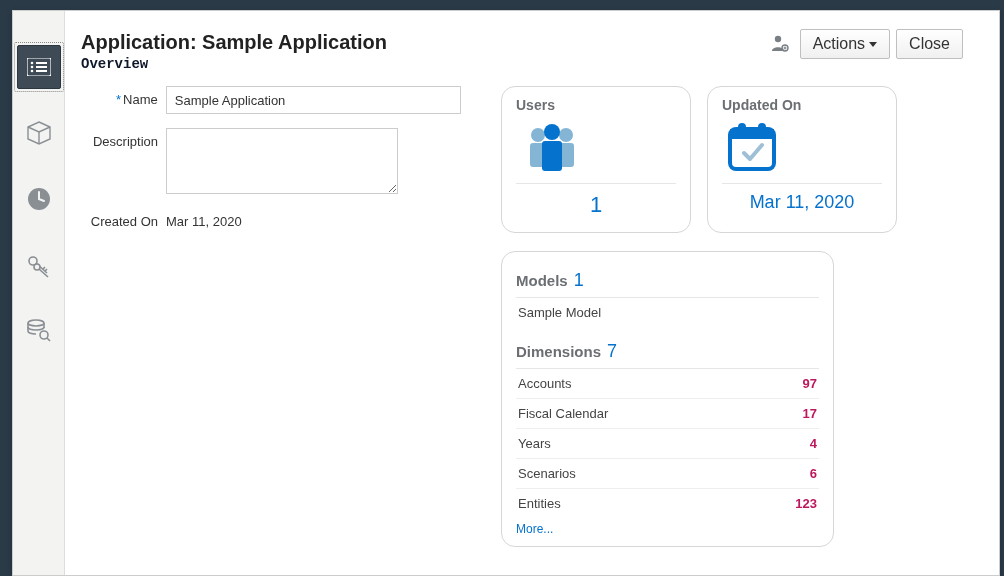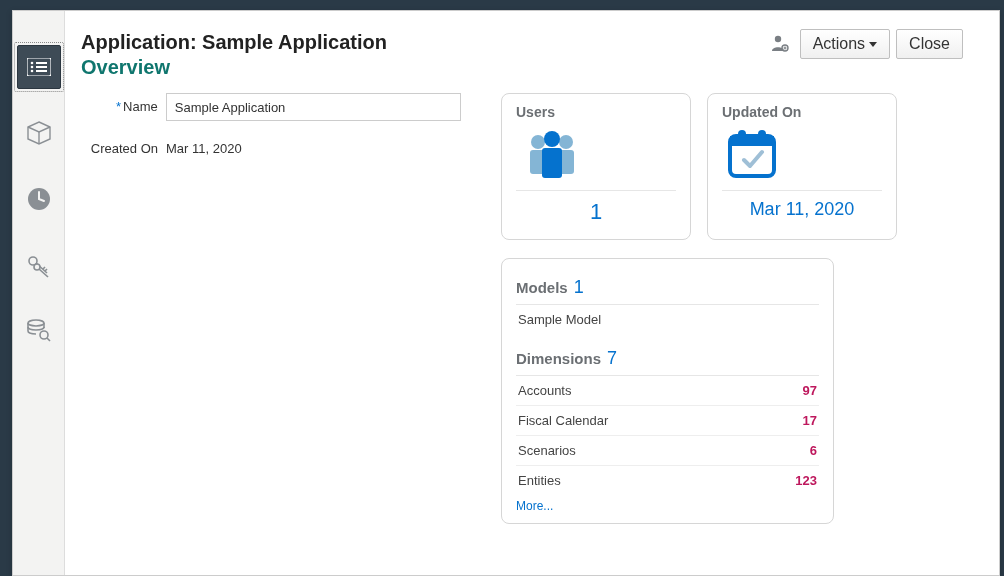--- a/index.html
+++ b/index.html
@@ -70,24 +70,25 @@
     align-items: flex-start;
   }
   .title-block { }
   h1.app-title {
     margin: 8px 0 2px 0;
     font-size: 20px;
     font-weight: 700;
     color: #222;
   }
   .subtitle {
-    font-size: 20px;
+    font-size: 14px;
     font-weight: 600;
-    color: #0f766e;
+    color: #0f172a;
     margin-bottom: 14px;
+    font-family: Liberation Mono, monospace;
   }
   .header-actions {
     display:flex;
     align-items:center;
     gap:6px;
     margin-top:6px;
   }
   .icon-btn {
     width:28px;height:28px;
     display:flex;align-items:center;justify-content:center;
@@ -144,21 +145,21 @@
     border:1px solid #ccc;
     padding:4px 8px;
     font-size:13px;
     resize:both;
   }
   .static-val { padding-top:6px; }
 
   .cards-row { display:flex; gap:16px; }
   .card {
     border:1px solid #d6d6d6;
-    border-radius:8px;
+    border-radius:14px;
     padding:10px 14px 14px 14px;
     background:#fff;
   }
   .card-small { width:190px; }
   .card-title {
     color:#6b6f73;
     font-weight:700;
     font-size:14px;
     margin-bottom:6px;
   }
@@ -296,20 +297,24 @@
           <span>Close</span>
         </button>
       </div>
     </div>
 
     <div class="content-row">
       <div class="form-col">
         <div class="form-row">
           <div class="form-label"><span class="req-star">*</span><span>Name</span></div>
           <input type="text" class="fld" value="Sample Application" style="">
+        </div>
+        <div class="form-row">
+          <div class="form-label">Description</div>
+          <textarea class="fld" style=""></textarea>
         </div>
         <div class="form-row">
           <div class="form-label">Created On</div>
           <div class="static-val">Mar 11, 2020</div>
         </div>
       </div>
 
       <div class="cards-col">
         <div class="cards-row">
           <div class="card card-small">
@@ -369,20 +374,24 @@
 
           <div class="row-item">
             <span>Accounts</span>
             <span class="val">97</span>
           </div>
           <div class="row-item">
             <span>Fiscal Calendar</span>
             <span class="val">17</span>
           </div>
           <div class="row-item">
+            <span>Years</span>
+            <span class="val">4</span>
+          </div>
+          <div class="row-item">
             <span>Scenarios</span>
             <span class="val">6</span>
           </div>
           <div class="row-item" style="border-bottom:none;">
             <span>Entities</span>
             <span class="val">123</span>
           </div>
           <span class="more-link">More...</span>
         </div>
       </div>

